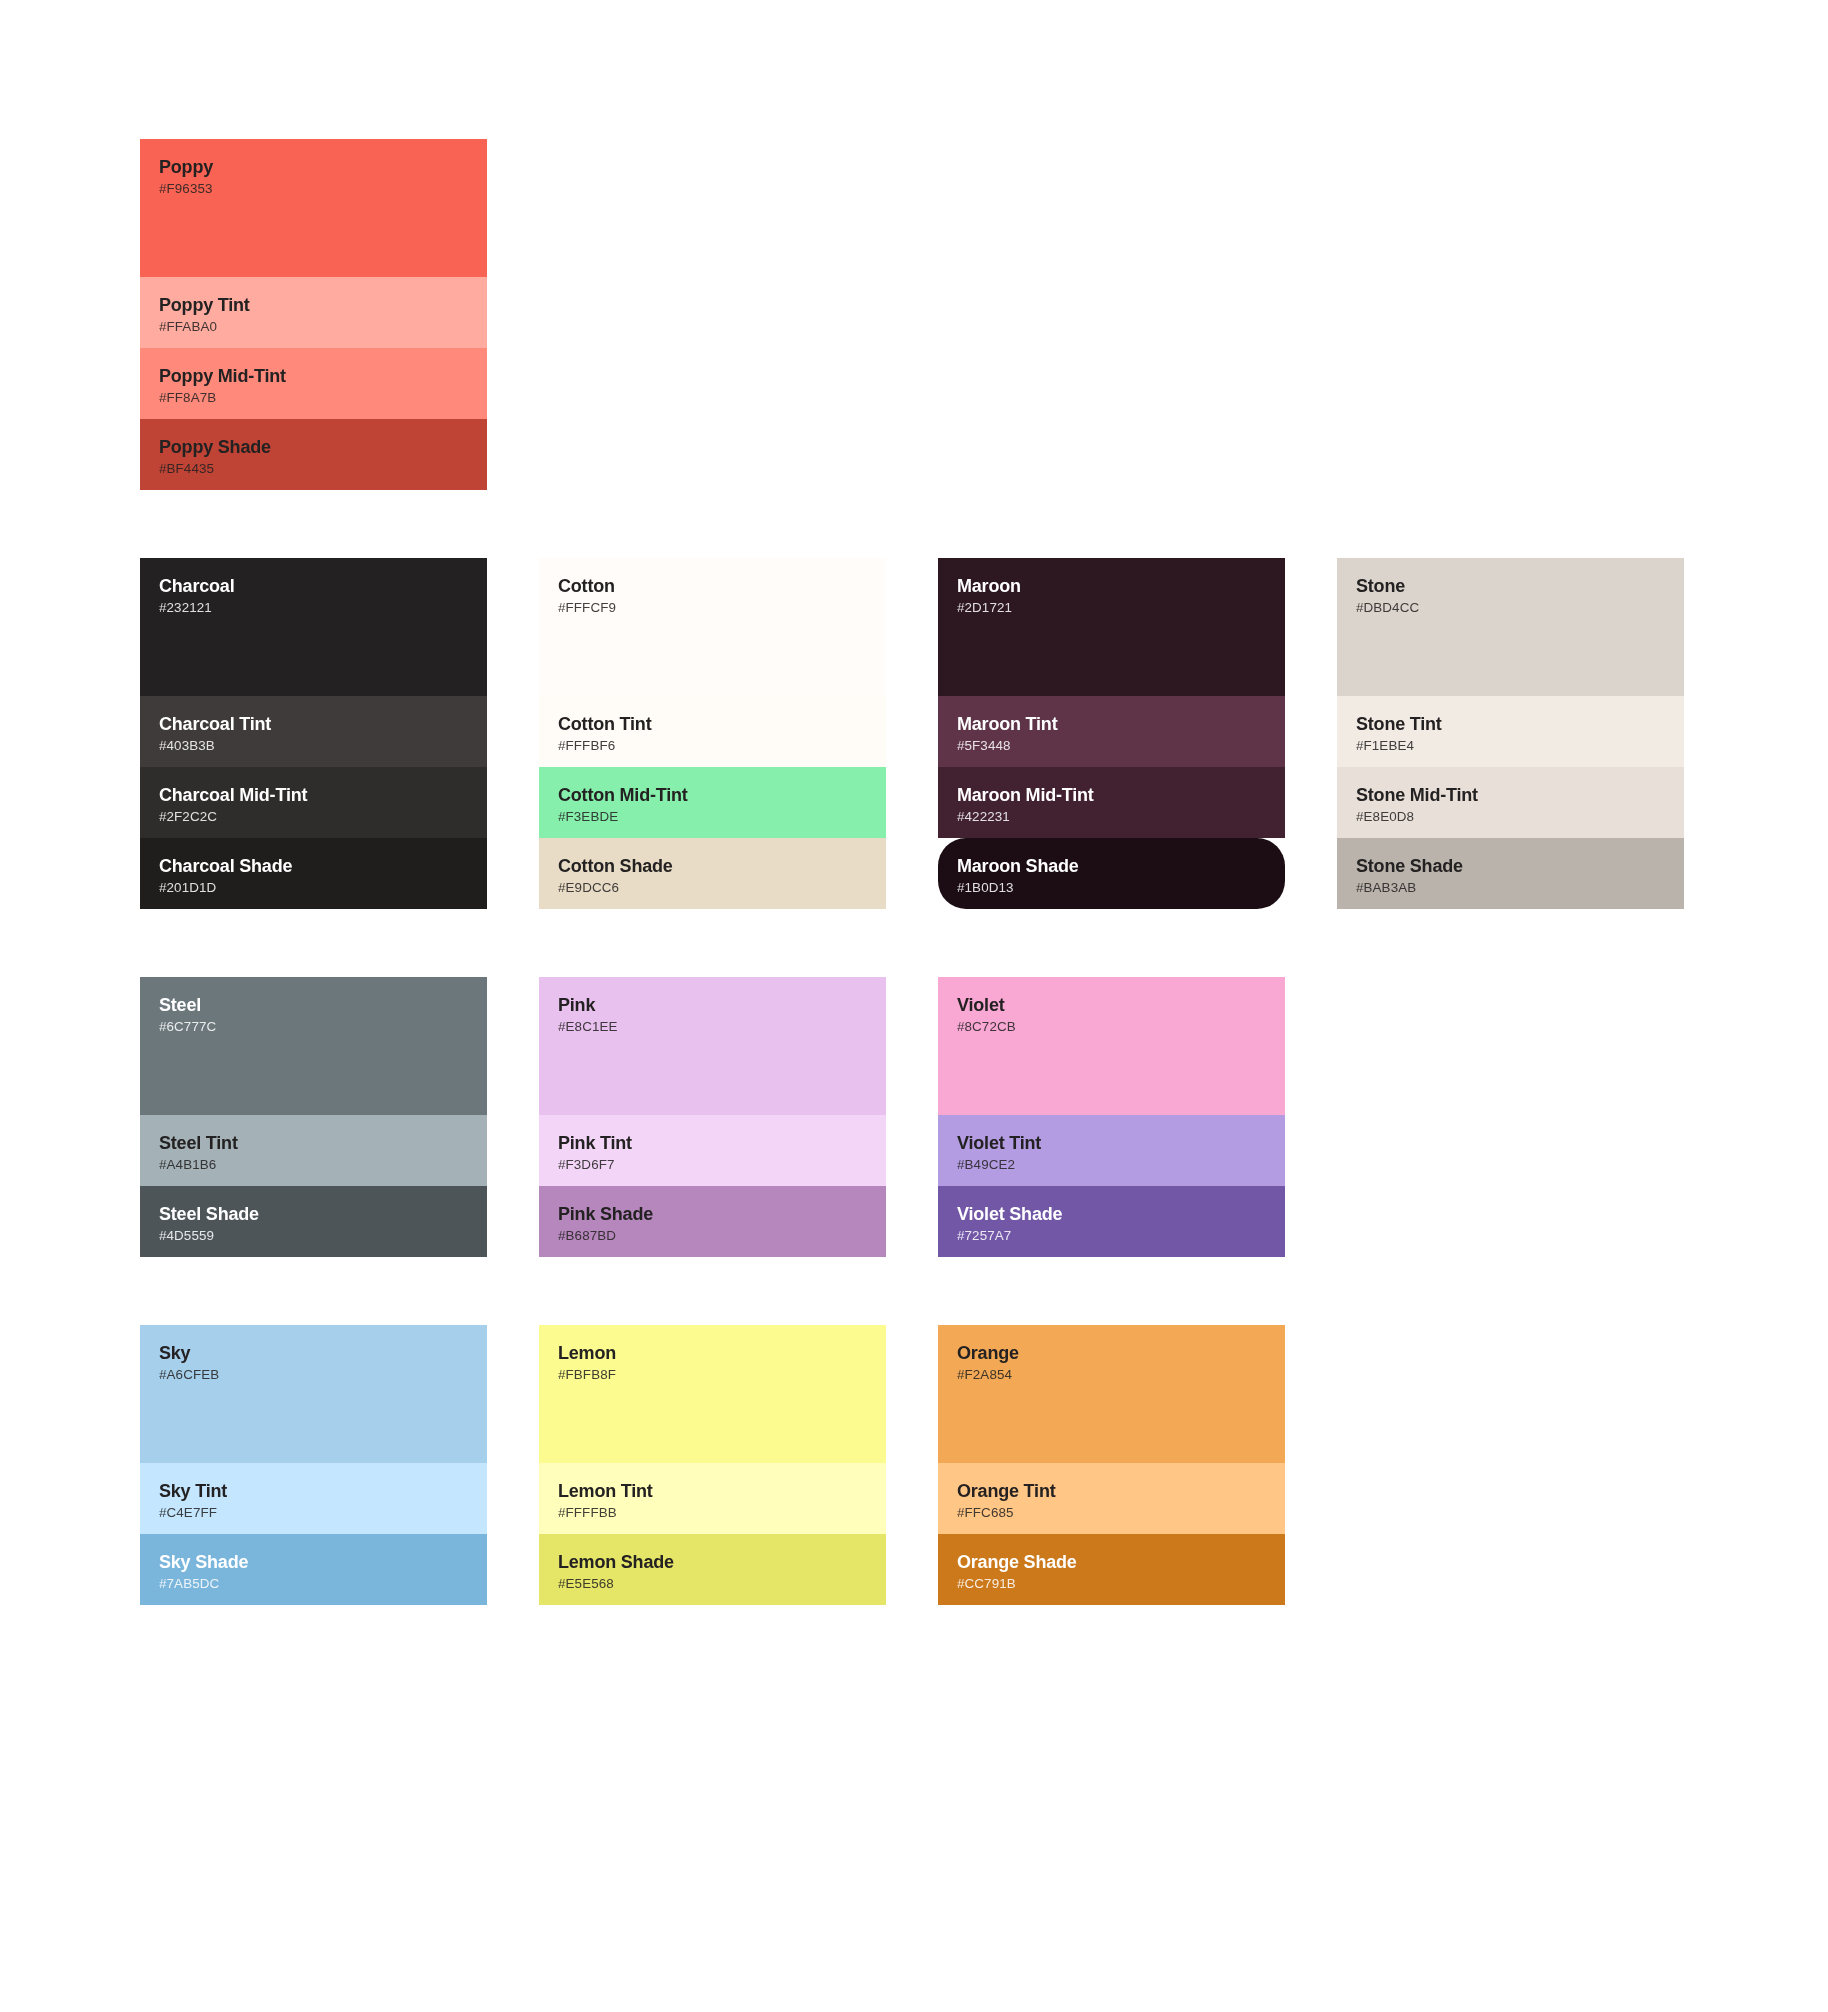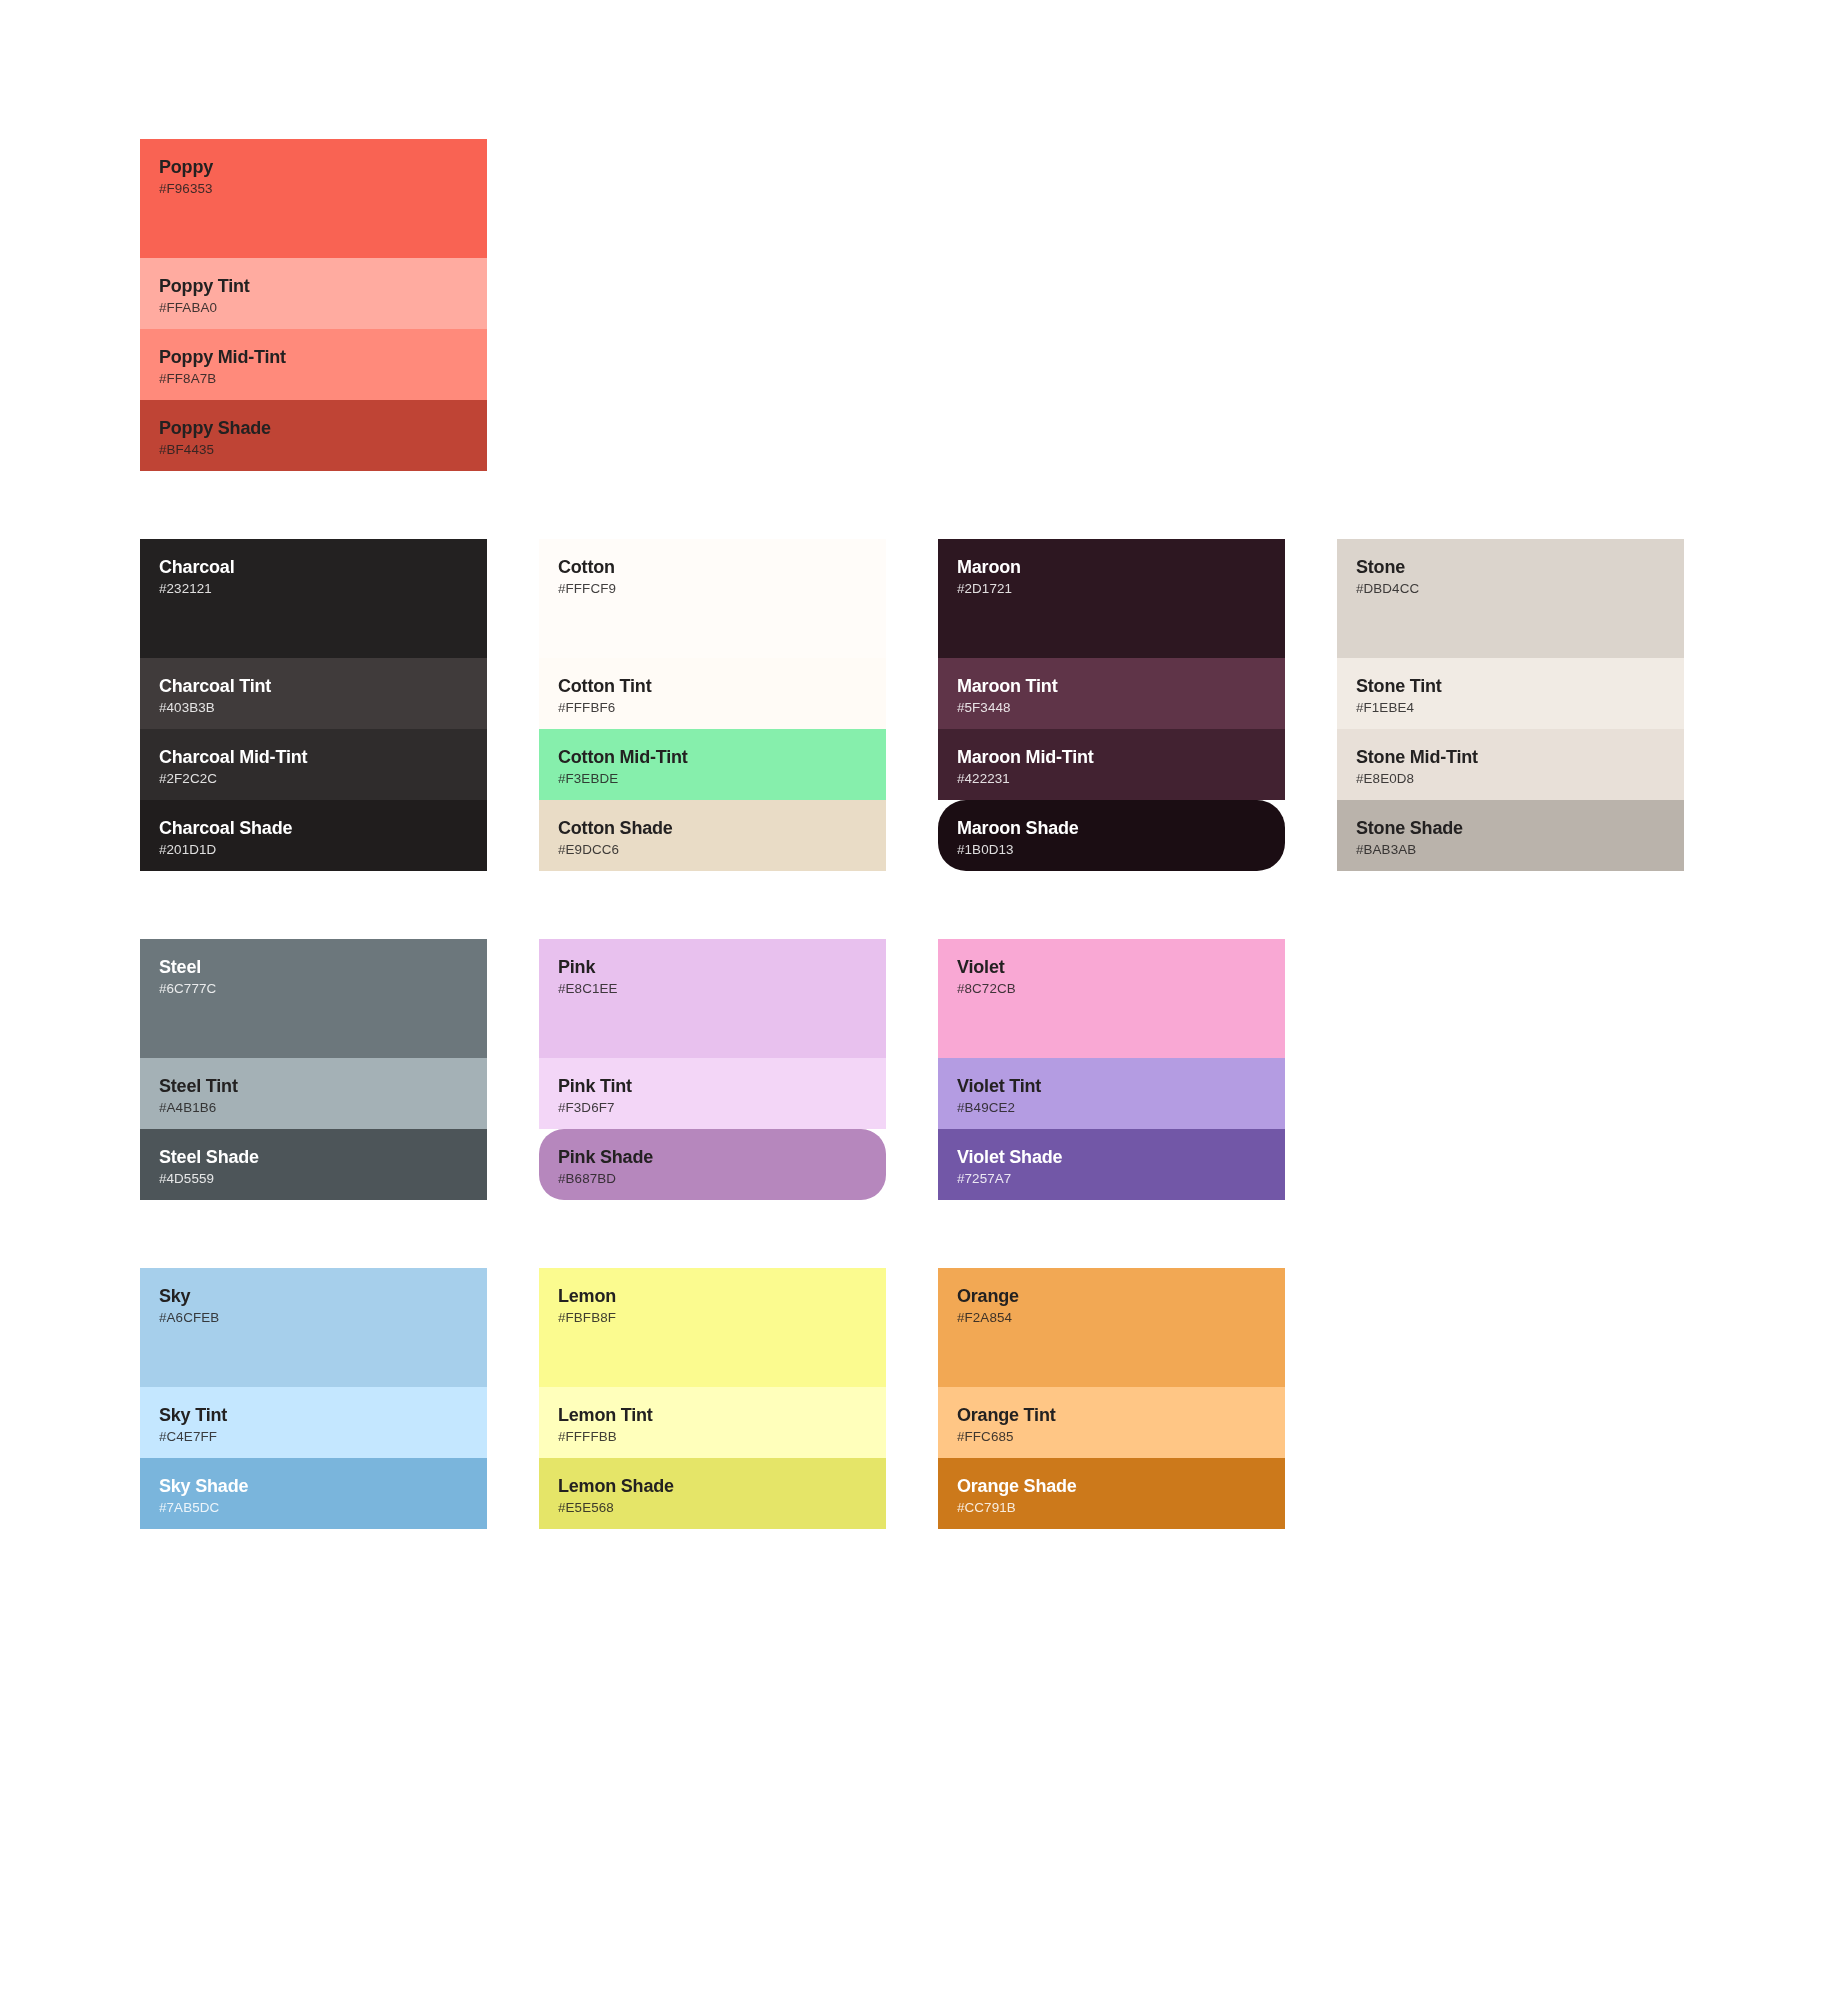--- a/index.html
+++ b/index.html
@@ -39,21 +39,21 @@
     display: flex;
     flex-direction: column;
   }
   .palette-group.empty-slot { background: transparent; }
 
   .swatch {
     position: relative;
     padding: 17.3px 19px 0 19px;
     overflow: hidden;
   }
-  .swatch.main     { height: 119px; }
+  .swatch.main     { height: 138px; }
   .swatch.band     { height: 71px; }
 
   .swatch-name {
     font-size: 18px;
     font-weight: bold;
     line-height: 22px;
     letter-spacing: -0.2px;
     white-space: nowrap;
   }
   .swatch-hex {
@@ -185,21 +185,21 @@
         </div>
         <div class="palette-group">
           <div class="swatch main" style="background: rgb(232, 193, 238); color: rgb(35, 33, 33);">
             <div class="swatch-name">Pink</div>
             <div class="swatch-hex">#E8C1EE</div>
           </div>
           <div class="swatch band" style="background: rgb(243, 214, 247); color: rgb(35, 33, 33);">
             <div class="swatch-name">Pink Tint</div>
             <div class="swatch-hex">#F3D6F7</div>
           </div>
-          <div class="swatch band" style="background: rgb(182, 135, 189); color: rgb(35, 33, 33); border-radius: 25px;">
+          <div class="swatch band" style="background: rgb(182, 135, 189); color: rgb(35, 33, 33);">
             <div class="swatch-name">Pink Shade</div>
             <div class="swatch-hex">#B687BD</div>
           </div>
         </div>
         <div class="palette-group">
           <div class="swatch main" style="background: #f9a8d4; color: rgb(35, 33, 33);">
             <div class="swatch-name">Violet</div>
             <div class="swatch-hex">#8C72CB</div>
           </div>
           <div class="swatch band" style="background: rgb(180, 156, 226); color: rgb(35, 33, 33);">

